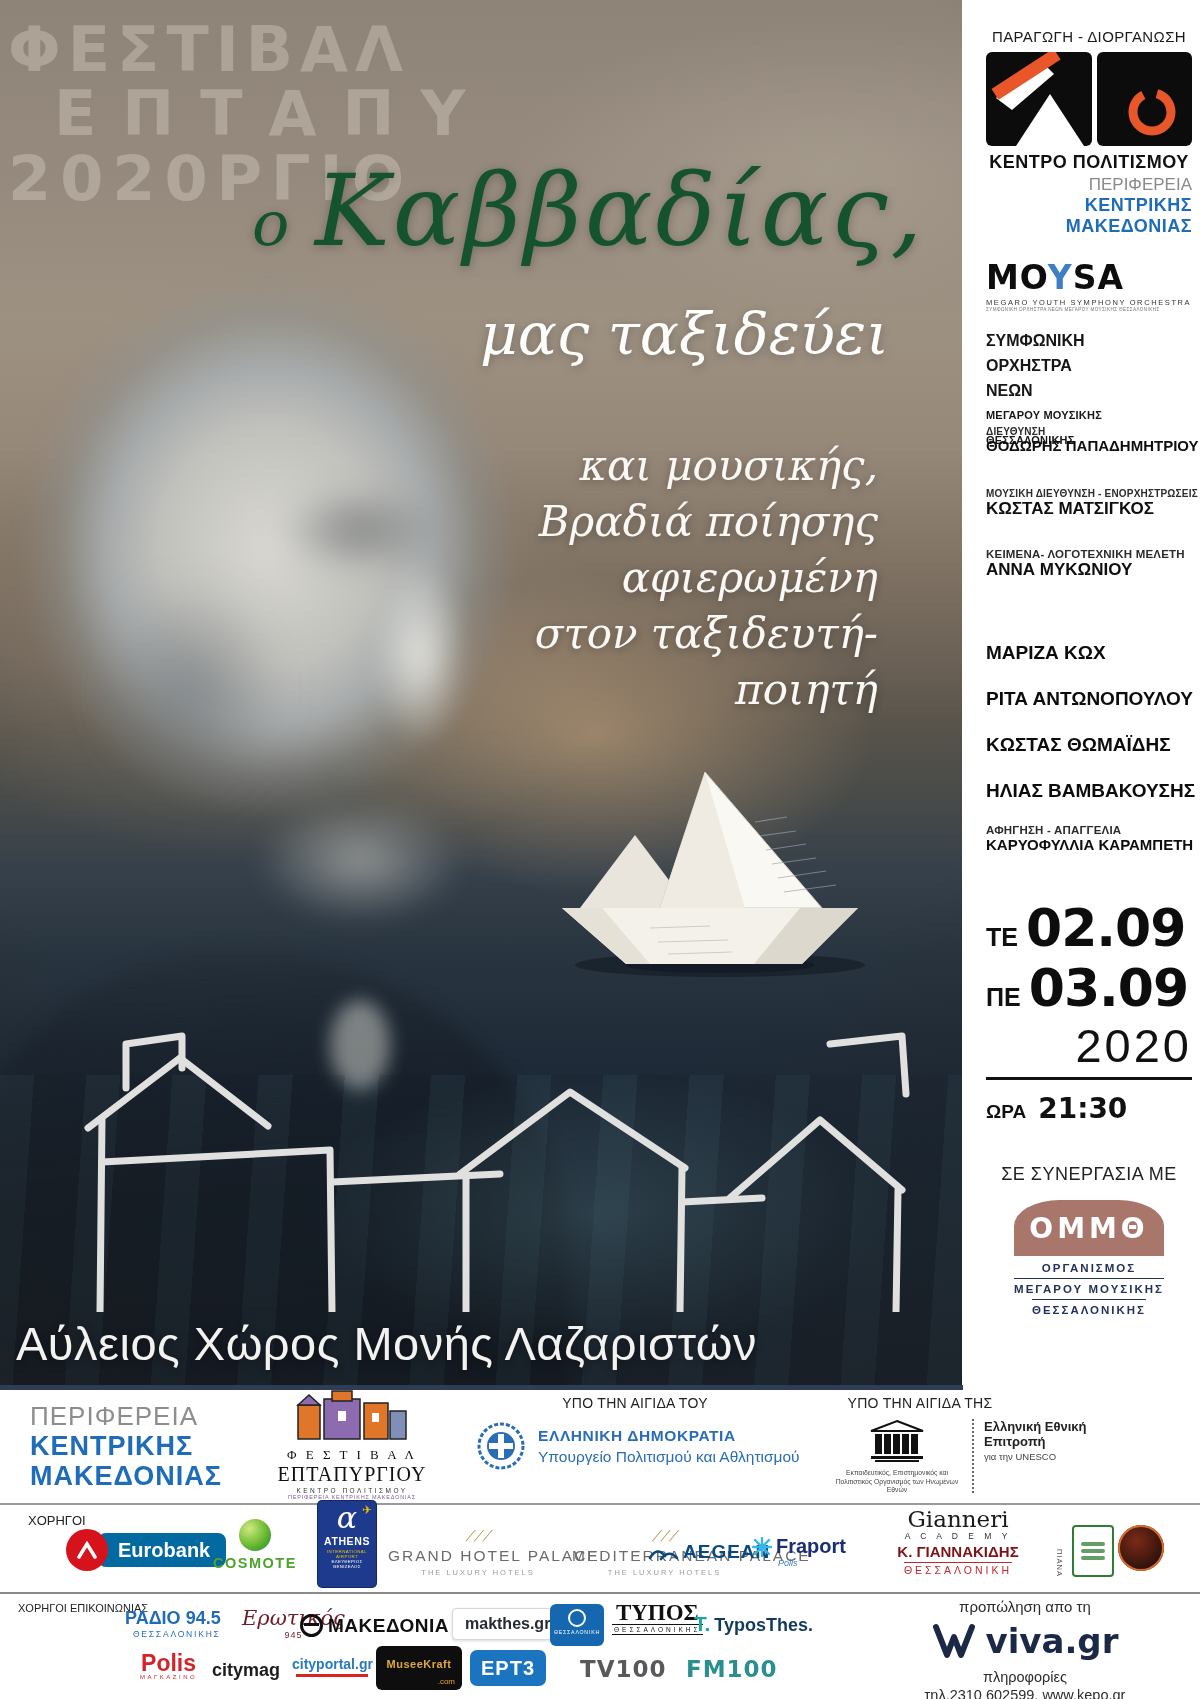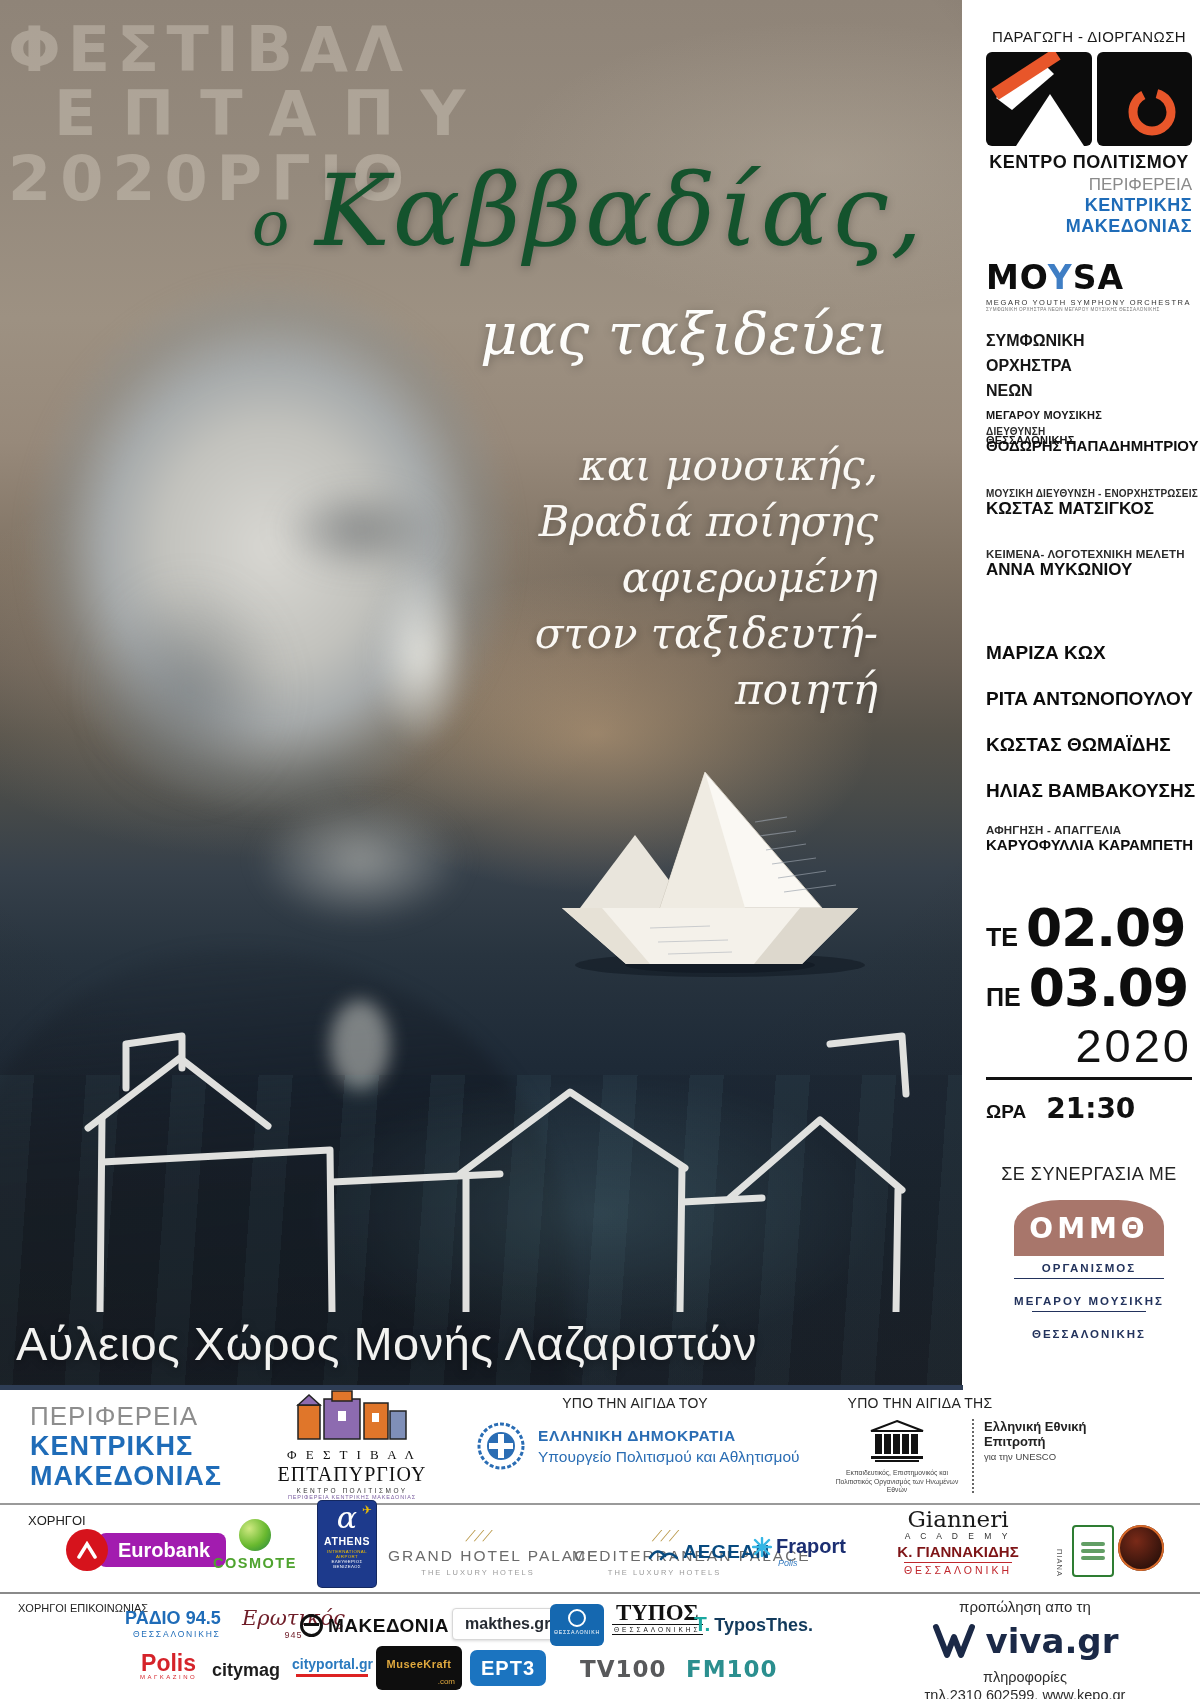--- a/index.html
+++ b/index.html
@@ -73,30 +73,30 @@
   .orch .long{font-size:11px;letter-spacing:.2px;}
   .r-role{font-size:10px;font-weight:600;color:#2b2b2b;letter-spacing:.2px;white-space:nowrap;}
   .r-name{font-size:15px;font-weight:800;color:#0e0e0e;white-space:nowrap;}
   .performers{top:630px;line-height:46px;font-size:19px;font-weight:800;color:#0c0c0c;white-space:nowrap;}
   .dates{top:898px;}
   .date-row{display:flex;align-items:baseline;gap:8px;}
   .date-day{font-size:25px;font-weight:600;color:#111;}
   .date-num{font-size:52px;font-weight:800;color:#0d0d0d;font-family:"DejaVu Sans",sans-serif;letter-spacing:-1px;}
   .year{font-size:47px;font-weight:400;color:#111;letter-spacing:3px;text-align:right;font-family:Liberation Sans, sans-serif;}
   .year-line{height:3px;background:#111;margin-top:4px;}
-  .hour{margin-top:12px;display:flex;align-items:baseline;gap:20px;}
+  .hour{margin-top:12px;display:flex;align-items:baseline;gap:12px;}
   .hour .lbl{font-size:19px;font-weight:700;}
   .hour .val{font-size:28px;font-weight:800;font-family:"DejaVu Sans",sans-serif;}
   .collab-label{top:1164px;text-align:center;font-size:18px;font-weight:300;color:#222;letter-spacing:.5px;}
   .ommth{top:1200px;text-align:center;}
   .ommth-building{margin:0 auto;width:150px;height:56px;background:#a8766b;
     border-radius:46px 46px 0 0 / 26px 26px 0 0;display:flex;align-items:center;justify-content:center;
     color:#fff;font-weight:800;font-size:28px;letter-spacing:4px;font-family:"DejaVu Sans",sans-serif;}
   .ommth-lines{margin-top:4px;color:#22325c;font-weight:700;font-size:11.5px;letter-spacing:2px;line-height:16px;}
-  .ommth-lines .u{border-top:1.5px solid #22325c;display:inline-block;padding-top:14px;margin-top:2px;}
+  .ommth-lines .u{border-top:1.5px solid #22325c;display:inline-block;padding-top:2px;margin-top:2px;}
   
   .strip1{position:absolute;left:0;top:1385px;width:1200px;height:118px;background:#fff;}
   .strip1-line{position:absolute;left:0;top:0;width:963px;height:5px;background:#2e3d55;}
   .f-region{position:absolute;left:30px;top:16px;line-height:30px;white-space:nowrap;}
   .f-region .g{color:#8d8d8d;font-size:26px;letter-spacing:1px;}
   .f-region .b{color:#1f6cb8;font-size:27px;font-weight:600;letter-spacing:1px;}
   .f-fest{position:absolute;left:262px;top:4px;width:180px;text-align:center;}
   .f-fest .l1{font-family:"Liberation Serif",serif;font-size:13px;letter-spacing:3px;color:#111;margin-top:2px;}
   .f-fest .l2{font-family:"Liberation Serif",serif;font-size:20px;letter-spacing:1px;color:#111;}
   .f-fest .l3{font-size:6.5px;letter-spacing:2.5px;color:#333;margin-top:1px;}
@@ -110,21 +110,21 @@
   .f-aegis2 .row{display:flex;align-items:flex-start;gap:10px;margin-top:8px;margin-left:22px;}
   .unesco-col{width:130px;text-align:center;}
   .unesco-cap{font-size:6.8px;color:#444;line-height:8.5px;margin-top:2px;}
   .dotline{border-left:2px dotted #666;height:74px;}
   .committee .c1{font-size:13px;font-weight:700;color:#222;line-height:15px;}
   .committee .c3{font-size:9.5px;color:#444;margin-top:2px;}
   .strip2{position:absolute;left:0;top:1503px;width:1200px;height:89px;background:#fff;border-top:2px solid #9a9a9a;}
   .sp-label{position:absolute;left:28px;top:8px;font-size:13px;color:#222;}
   .eurobank{position:absolute;left:66px;top:24px;display:flex;align-items:center;}
   .eb-circle{width:42px;height:42px;border-radius:50%;background:#d6131c;display:flex;align-items:center;justify-content:center;z-index:2;}
-  .eb-pill{margin-left:-10px;background:#a21caf;border-radius:8px;height:34px;display:flex;align-items:center;
+  .eb-pill{margin-left:-10px;background:#0369a1;border-radius:8px;height:34px;display:flex;align-items:center;
     padding:0 16px 0 20px;color:#fff;font-weight:700;font-size:20px;}
   .cosmote{position:absolute;left:210px;top:14px;width:90px;text-align:center;}
   .cos-sphere{margin:0 auto;width:32px;height:32px;border-radius:50%;
     background:radial-gradient(circle at 32% 30%, #cfe981, #69b92f 55%, #2f8f3d 90%);}
   .cos-name{margin-top:4px;color:#4ea32e;font-weight:700;font-size:14.5px;letter-spacing:1.5px;}
   .athens{position:absolute;left:318px;top:-4px;width:58px;height:86px;background:#1d3a8c;border-radius:4px;
     text-align:center;color:#fff;box-shadow:0 0 0 1px #14285f;}
   .athens .alpha{font-family:"DejaVu Serif",serif;font-style:italic;font-size:30px;line-height:34px;}
   .athens .plane{position:absolute;right:4px;top:2px;color:#f3c000;font-size:12px;}
   .athens .nm{font-size:10.5px;font-weight:800;letter-spacing:.6px;}

